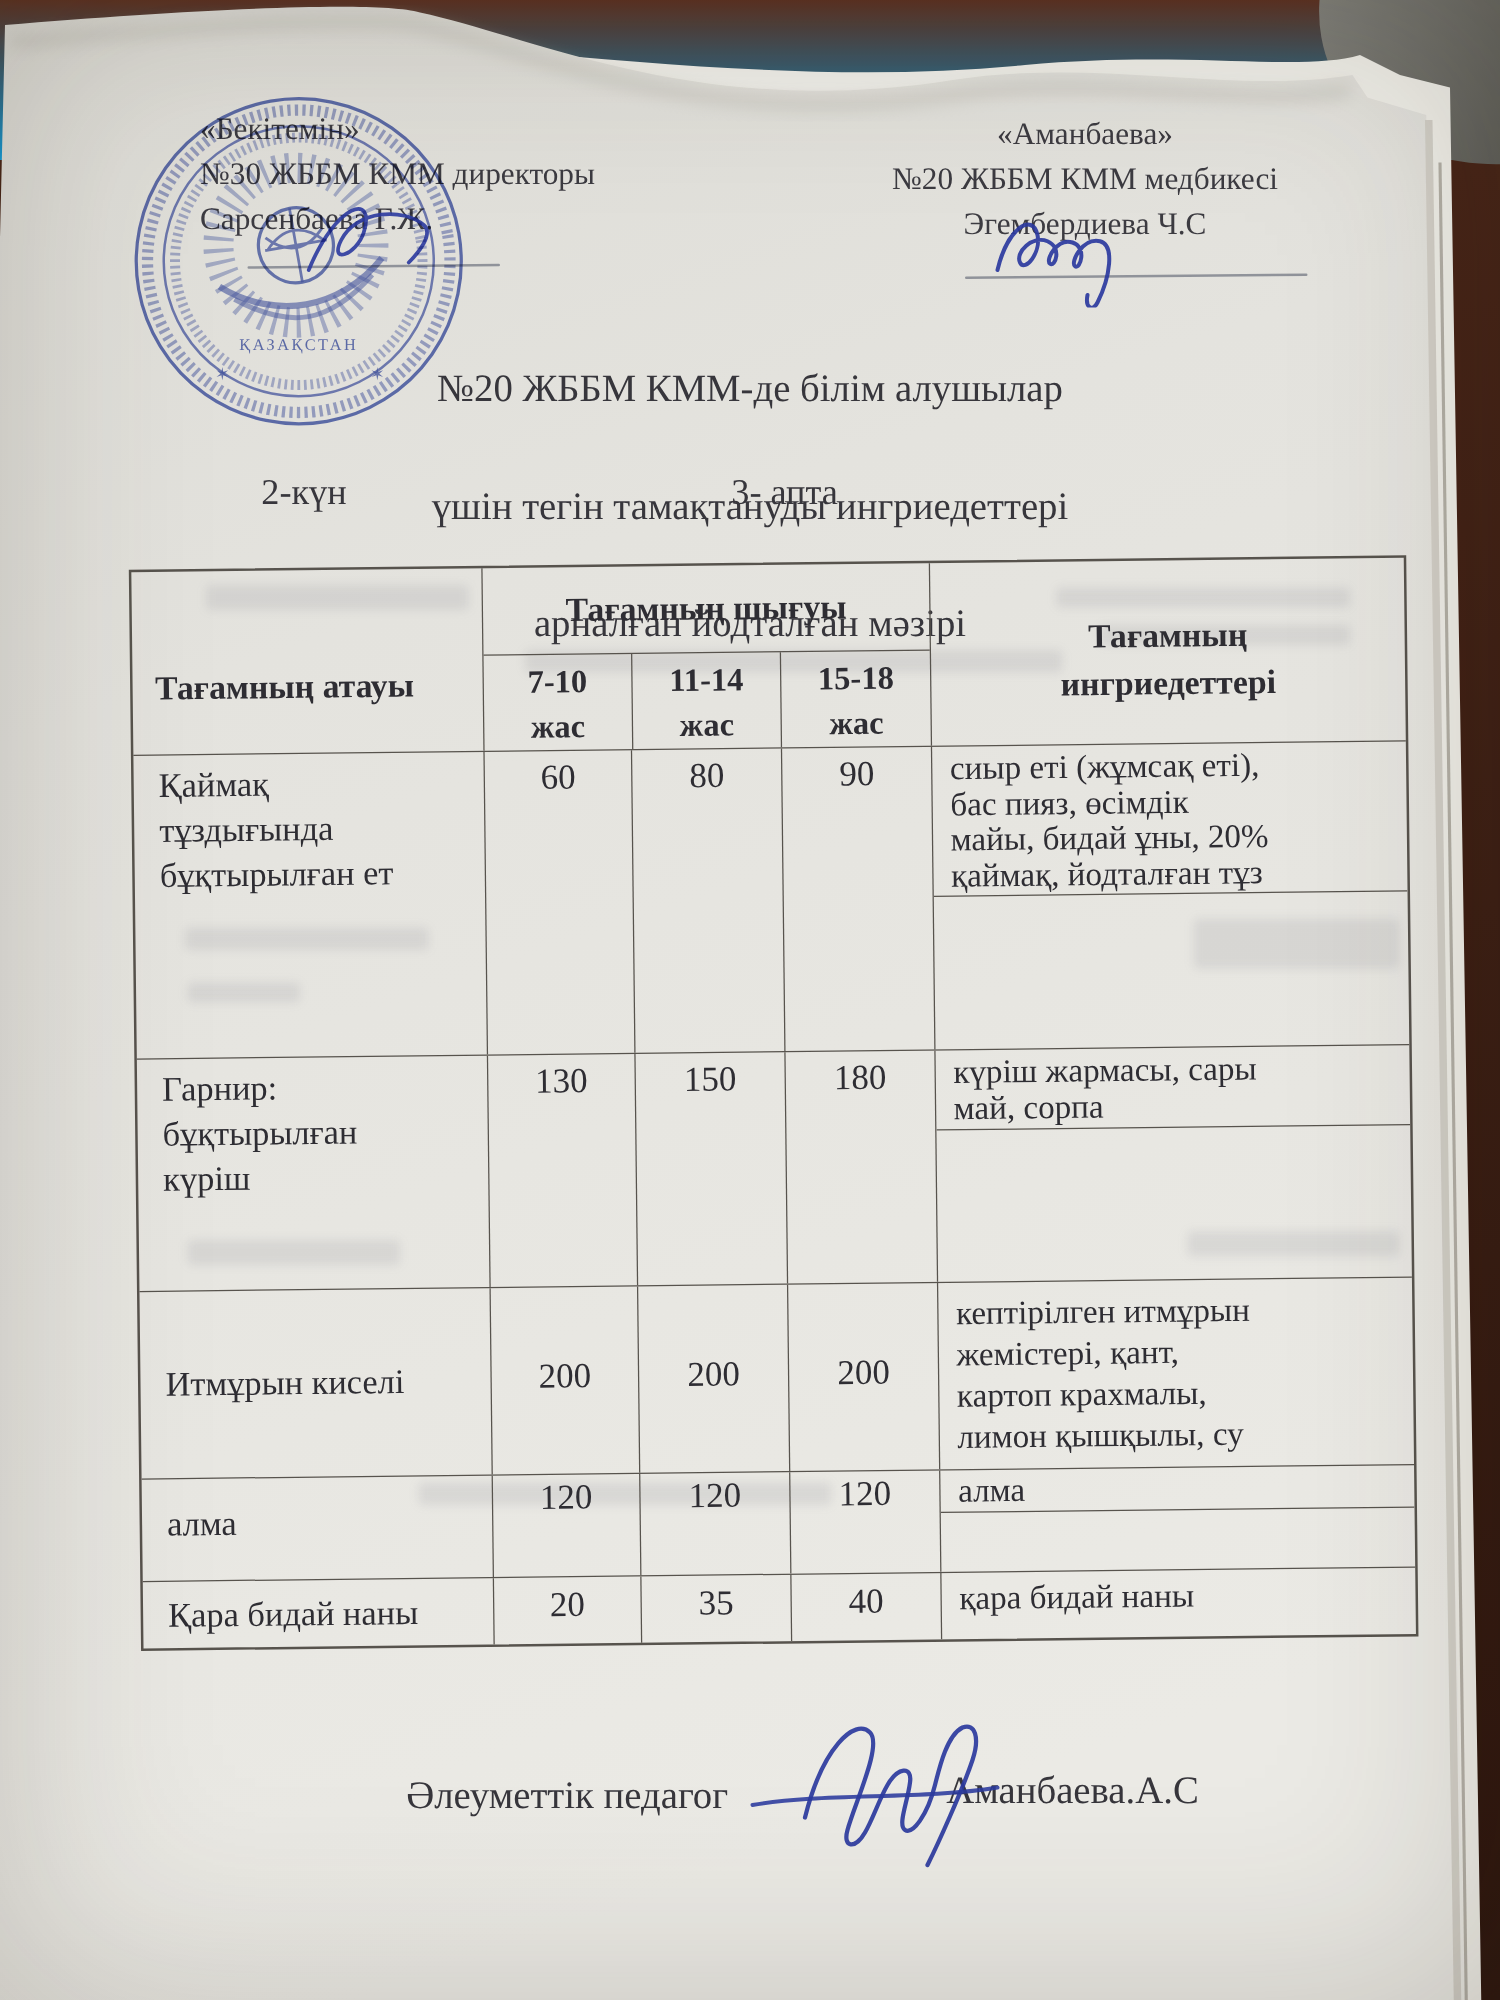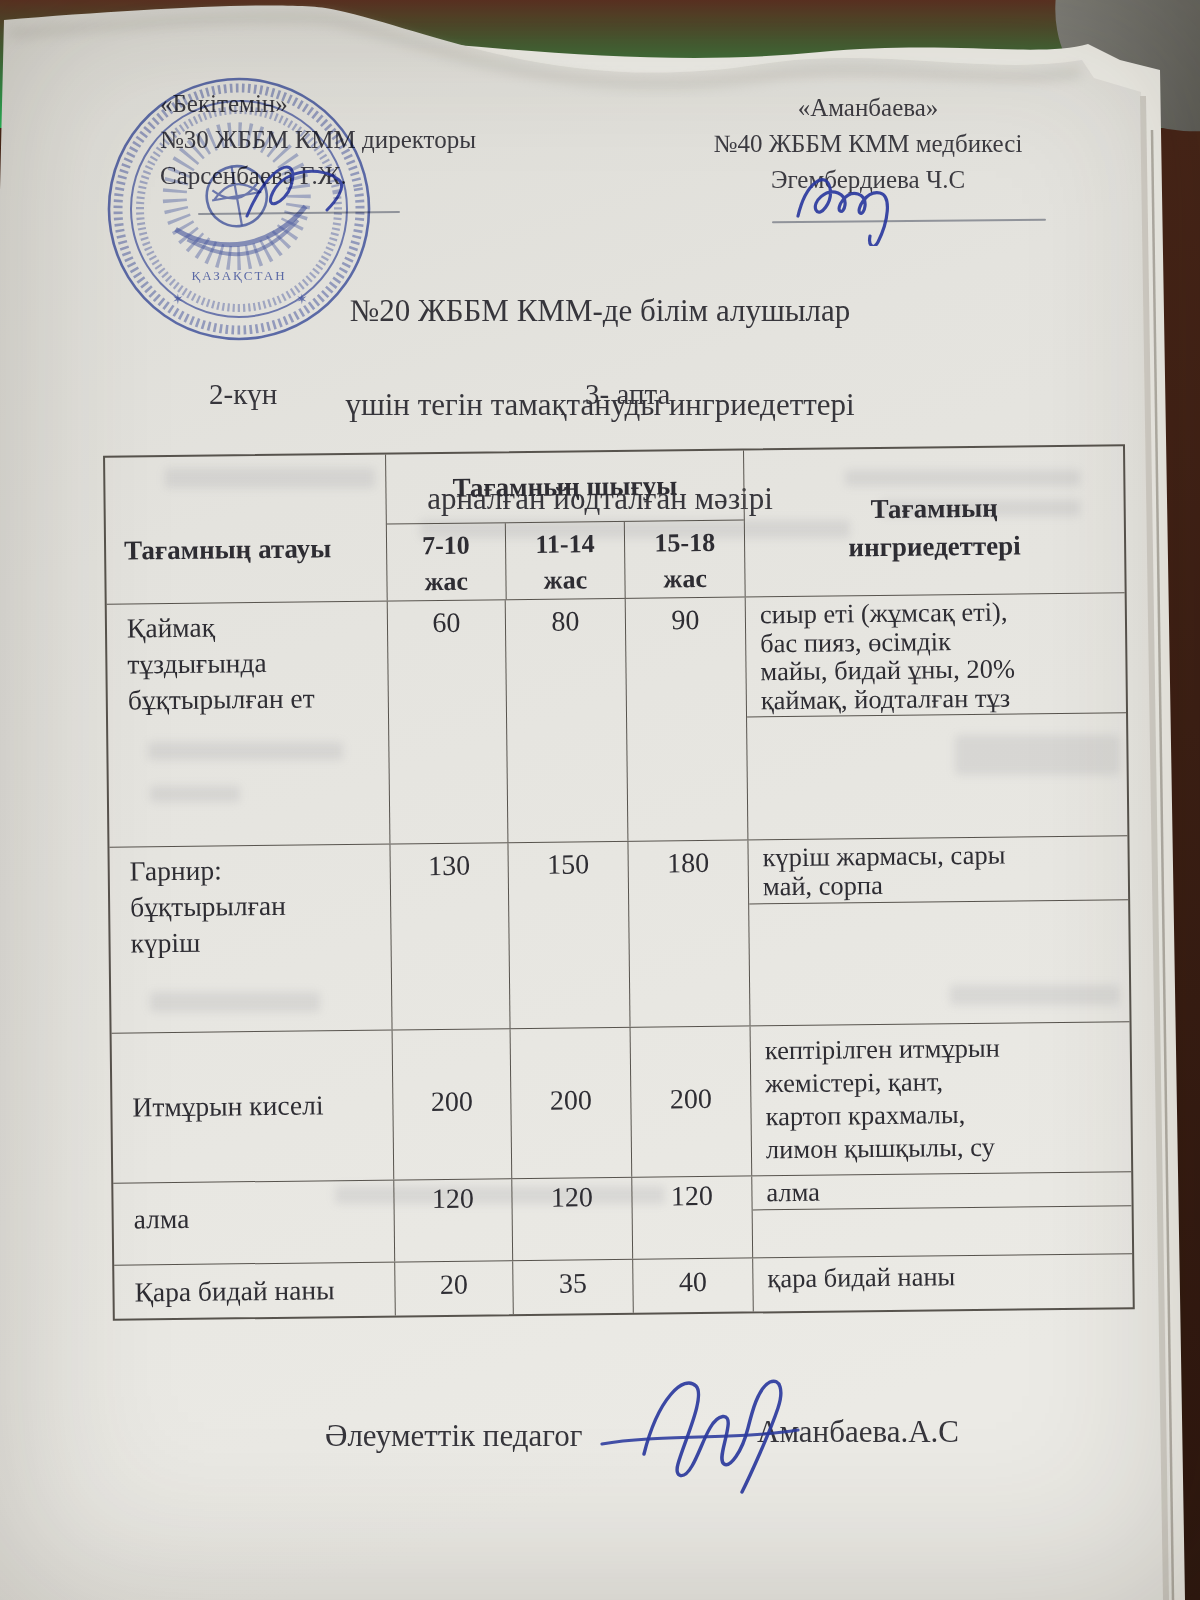--- a/index.html
+++ b/index.html
@@ -1,17 +1,17 @@
 <!DOCTYPE html>
 <html><head>
 <meta charset="utf-8">
 <style>
   html,body{margin:0;padding:0;background:#1c110b;}
   .page{position:relative;width:1200px;height:1600px;overflow:hidden;
-        font-family:"Liberation Serif",serif;color:#2e2d33;background:#22c55e;}
+        font-family:"Liberation Serif",serif;color:#2e2d33;background:#0ea5e9;}
   .bg-svg{position:absolute;left:0;top:0;}
   .content{position:absolute;inset:0;}
   .abs{position:absolute;}
   
   .approval{font-size:25px;line-height:36px;color:#3c3b41;}
   .approval-left{left:160px;top:86px;width:400px;text-align:left;}
   .approval-right{left:668px;top:90px;width:400px;text-align:center;}
   .sig-line{position:absolute;height:2px;background:#90939a;border-radius:2px;}
   
   .doc-title{left:190px;top:240px;width:820px;text-align:center;
@@ -115,21 +115,21 @@
 
     <div class="abs approval approval-left">
       <div>«Бекітемін»</div>
       <div>№30 ЖББМ КММ директоры</div>
       <div>Сарсенбаева Г.Ж.</div>
     </div>
     <div class="sig-line" style="left:198px;top:212px;width:202px;transform:rotate(-0.6deg);"></div>
 
     <div class="abs approval approval-right">
       <div>«Аманбаева»</div>
-      <div>№40 ЖББМ КММ медбикесі</div>
+      <div>№20 ЖББМ КММ медбикесі</div>
       <div>Эгембердиева Ч.С</div>
     </div>
     <div class="sig-line" style="left:772px;top:220px;width:274px;transform:rotate(-0.5deg);"></div>
 
     <svg class="abs" style="left:235px;top:150px;" width="150" height="90" viewBox="0 0 150 90">
       <path d="M12,66 C34,12 66,4 56,36 C50,54 28,62 38,42 C50,18 88,16 104,30 C112,37 100,52 92,60" fill="none" stroke="#2b3a9e" stroke-width="3" stroke-linecap="round" opacity="0.9"></path>
     </svg>
 
     <svg class="abs" style="left:788px;top:166px;" width="170" height="80" viewBox="0 0 170 80">
       <path d="M10,50 C18,16 38,4 42,22 C45,36 32,52 28,44 C24,36 38,22 50,27 C62,32 56,48 52,45 C48,42 58,24 70,28 C82,32 76,50 72,47 C68,44 78,24 92,27 C104,30 100,56 90,76 C86,84 80,80 82,70" fill="none" stroke="#2b3a9e" stroke-width="3.2" stroke-linecap="round" opacity="0.92"></path>

